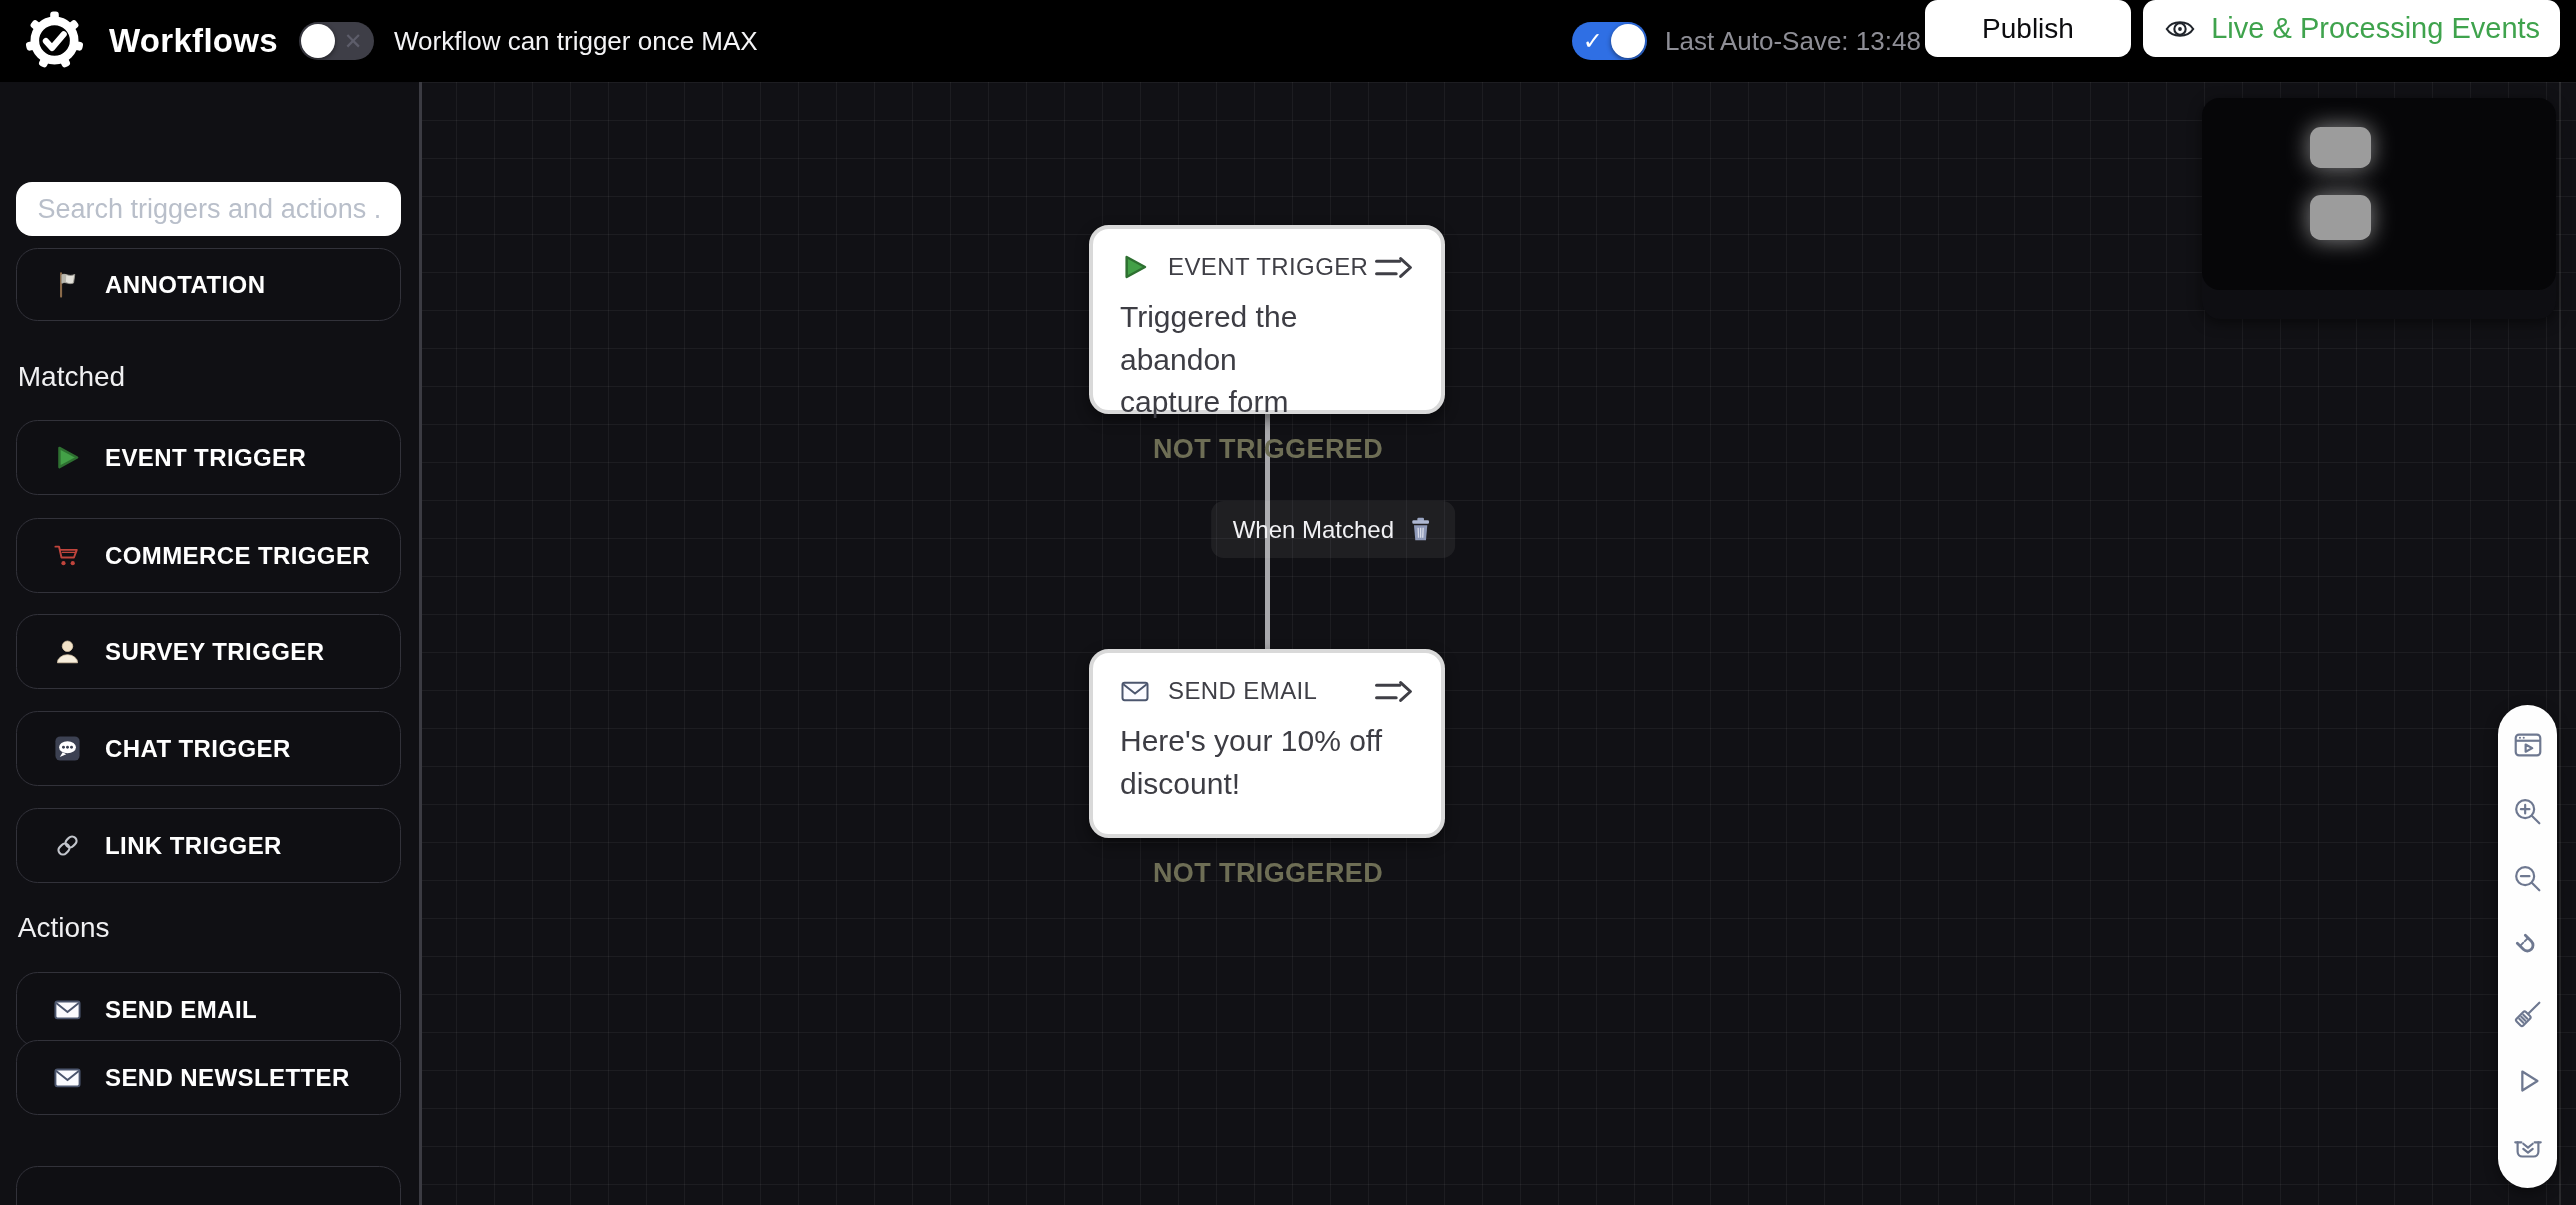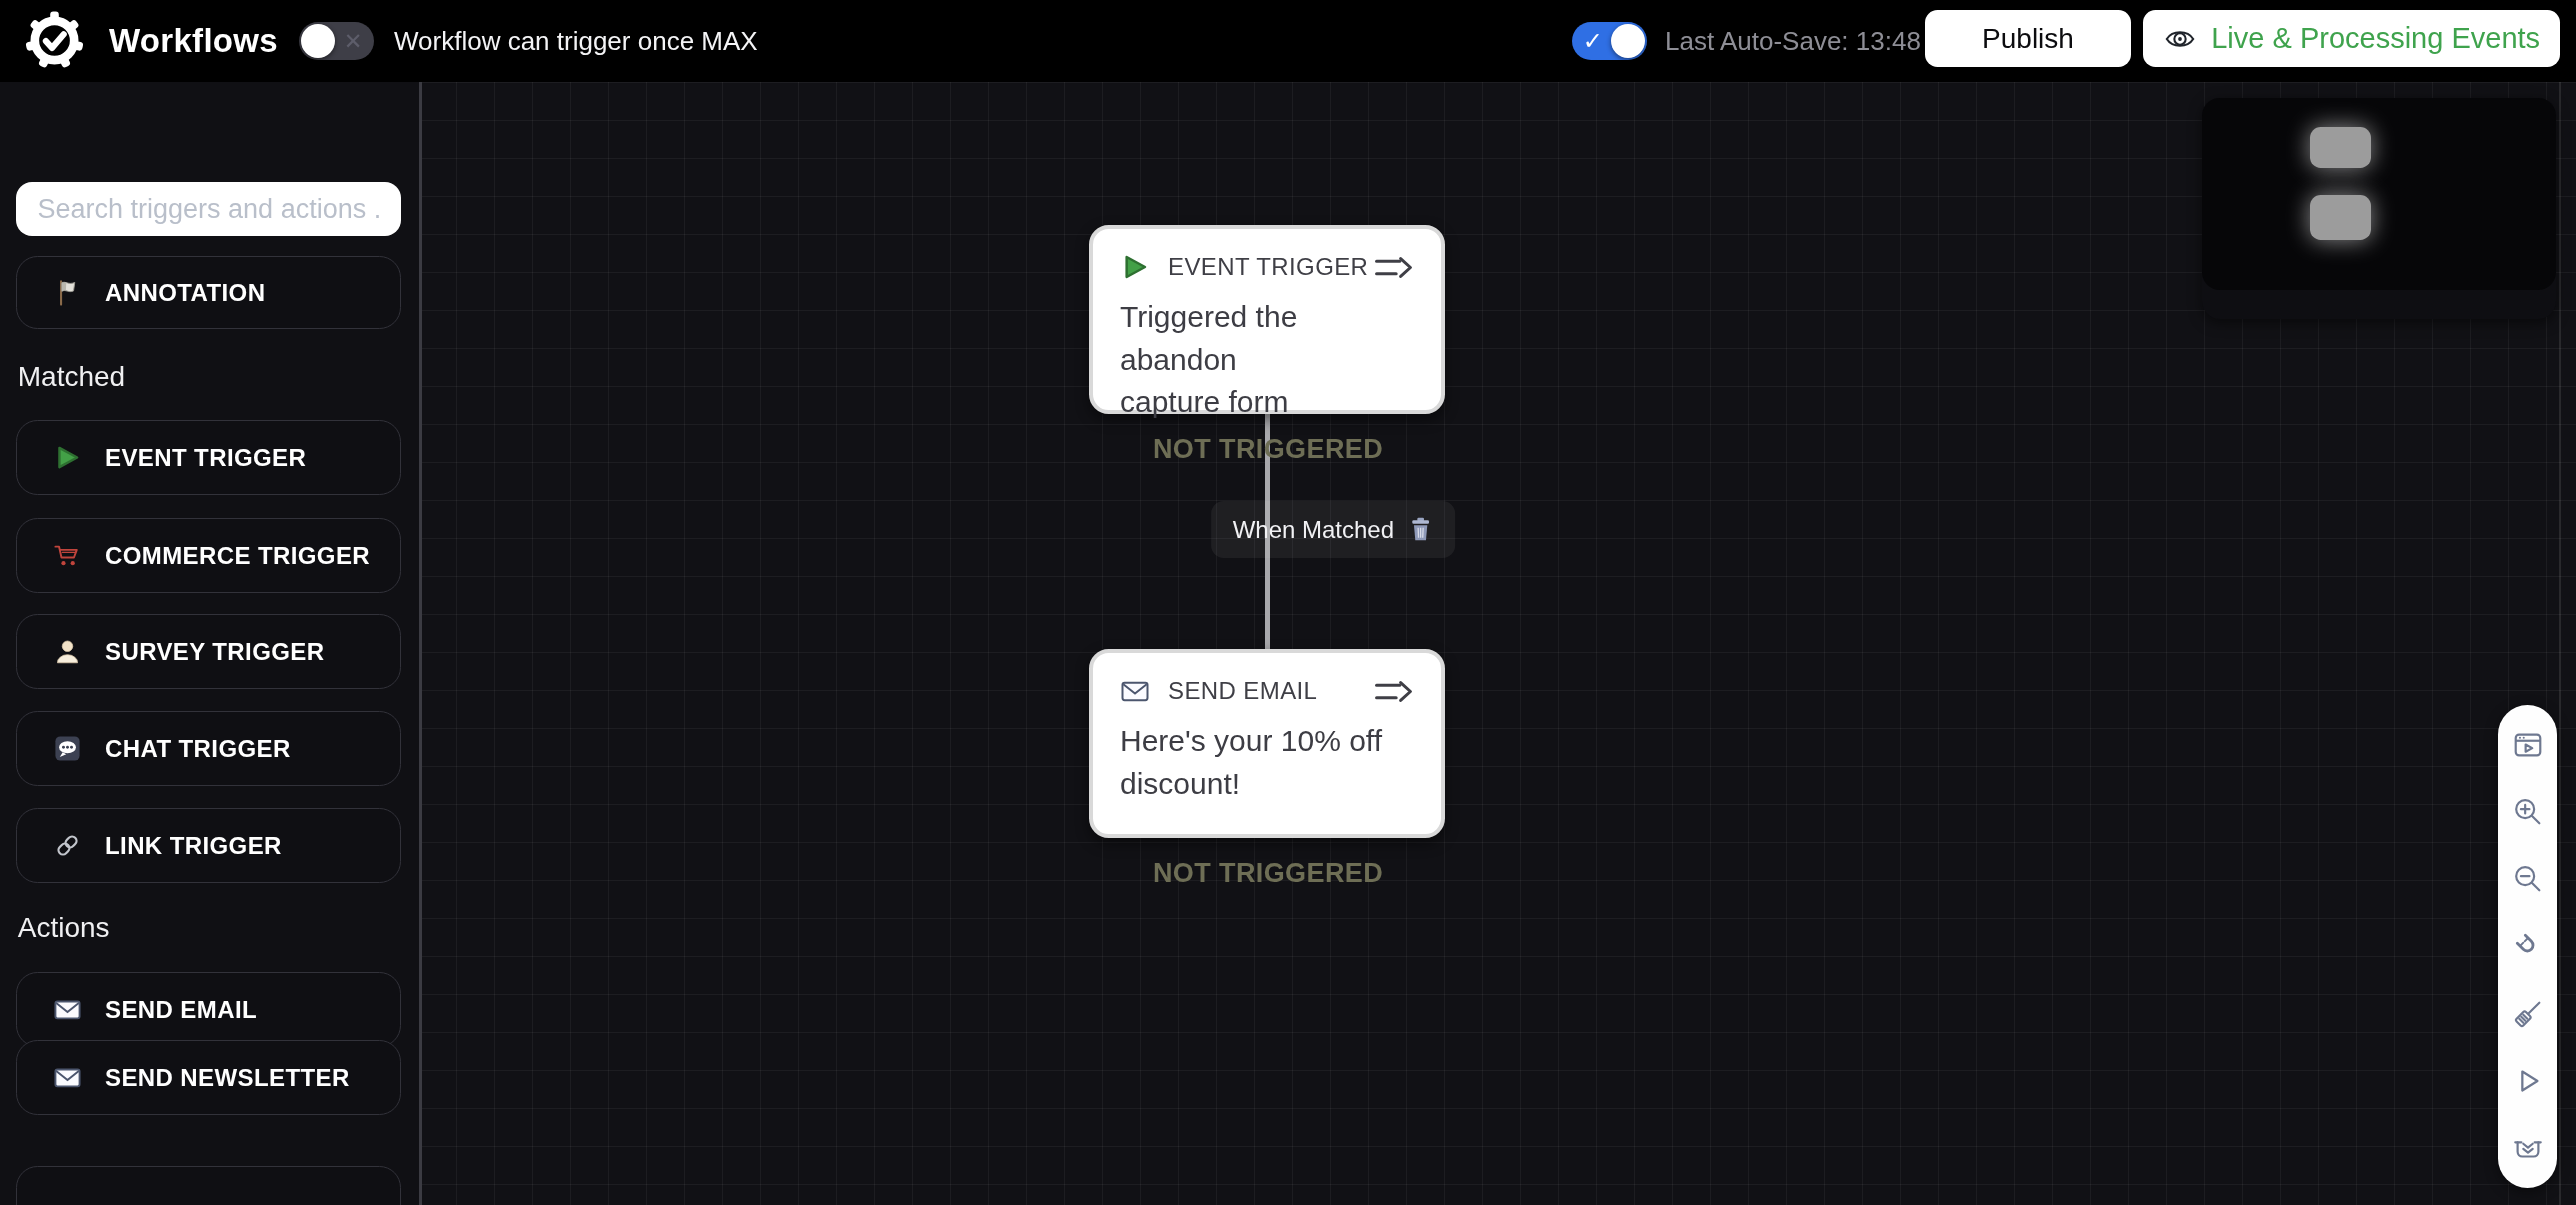--- a/index.html
+++ b/index.html
@@ -13,41 +13,41 @@
   .toggle{position:absolute;top:22.4px;width:75px;height:38px;border-radius:19px;cursor:pointer;}
   .toggle .knob{position:absolute;top:1.8px;width:34px;height:34px;border-radius:50%;background:#fff;box-shadow:0 1.8px 5.4px rgba(0,0,0,.45);}
   .toggle-off{left:299px;background:#3e3e47;}
   .toggle-off .knob{left:1.8px;}
   .toggle-off .x-mark{position:absolute;right:11.6px;top:0;height:38px;display:flex;align-items:center;color:#5d5d6a;font-size:22.4px;font-weight:700;}
   .toggle-on{left:1572px;background:#2f6fe4;}
   .toggle-on .knob{right:1.8px;}
   .toggle-on .check-mark{position:absolute;left:10.7px;top:0;height:38px;display:flex;align-items:center;color:#fff;font-size:24px;font-weight:700;}
   .tb-once-label{position:absolute;left:394px;top:0;height:82px;display:flex;align-items:center;color:#f4f4f6;font-size:26px;}
   .tb-autosave{position:absolute;left:1665px;top:0;height:82px;display:flex;align-items:center;color:#8e8e96;font-size:26px;}
-  .btn{position:absolute;top:10px;height:57px;border-radius:12.5px;background:#fff;display:flex;align-items:center;justify-content:center;cursor:pointer;box-shadow:0 1.8px 7.2px rgba(0,0,0,.35);}
+  .btn{position:absolute;top:0;height:57px;border-radius:12.5px;background:#fff;display:flex;align-items:center;justify-content:center;cursor:pointer;box-shadow:0 1.8px 7.2px rgba(0,0,0,.35);}
   .btn-publish{left:1925px;width:206px;color:#0c0c0f;font-size:28px;font-weight:500;}
   .btn-live{left:2143px;width:417px;gap:14.3px;color:#3fa34d;font-size:29px;font-weight:500;}
 
   
   .canvas{position:absolute;left:0;top:82px;width:2576px;height:1123px;background-color:#111115;
     background-image:linear-gradient(rgba(255,255,255,.05) 0.9px,transparent 0.9px),linear-gradient(90deg,rgba(255,255,255,.05) 0.9px,transparent 0.9px);
     background-size:38px 38px;}
   .right-edge-line{position:absolute;left:2559px;top:0;width:1.8px;height:1123px;background:rgba(255,255,255,.10);}
 
   
   .sidebar-bg{position:absolute;left:0;top:82px;width:419px;height:1123px;background:#101014;z-index:10;}
   .sidebar-divider{position:absolute;left:419px;top:82px;width:2.7px;height:1123px;background:#3b3b42;z-index:11;}
   .sidebar{position:absolute;left:16px;top:82px;width:385px;height:1123px;z-index:12;}
   .sb-input{position:absolute;left:0;width:385px;height:54px;border:none;border-radius:16px;background:#fff;padding:0 21.5px;font-size:27px;color:#2a3040;outline:none;}
   .sb-input::placeholder{color:#b9bfca;}
   .sb-card{position:absolute;left:0;width:385px;height:75px;border:1.8px solid #32323a;border-radius:21.5px;background:#0f0f13;display:flex;align-items:center;padding-left:36px;cursor:pointer;}
   .sb-card .ic{width:29px;height:29px;flex:0 0 auto;}
   .sb-card .lbl{margin-left:23px;color:#fff;font-size:24px;font-weight:700;letter-spacing:0.4px;white-space:nowrap;}
   .sb-section{position:absolute;left:1.8px;color:#f0f0f2;font-size:28px;}
-  .annotation-card{top:174px;height:73px;}
+  .annotation-card{top:166px;height:73px;}
   .partial-card{top:1084px;height:75px;}
 
   
   .edge-line{position:absolute;left:1265px;top:332px;width:4.5px;height:235px;background:#a8a8ac;z-index:1;}
   .node{position:absolute;left:1089px;width:356px;height:189px;background:#fff;border:4.5px solid #d9d9d9;border-radius:19.7px;padding:23px 27px;z-index:3;box-shadow:0 5.4px 14.3px rgba(0,0,0,.45);cursor:pointer;}
   .node-1{top:143px;}
   .node-2{top:567px;}
   .node-head{display:flex;align-items:center;}
   .node-head .ic{width:30px;height:30px;flex:0 0 auto;}
   .node-type{margin-left:18px;flex:1;color:#3f3f46;font-size:24px;letter-spacing:0.4px;white-space:nowrap;}

